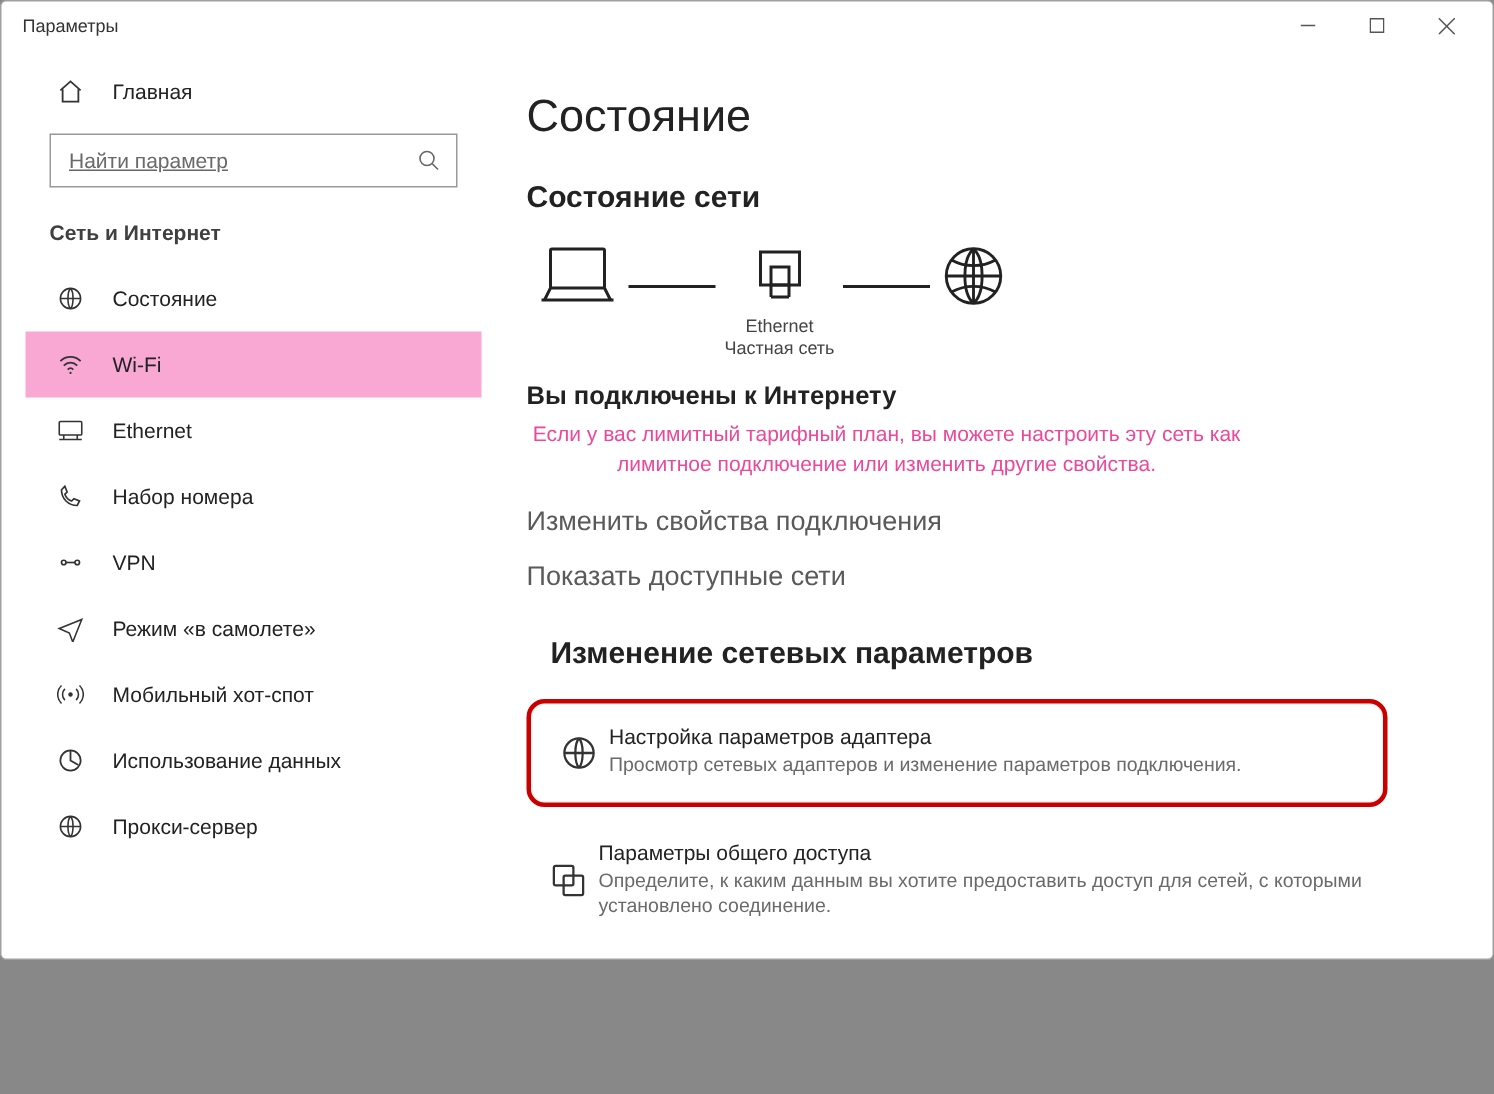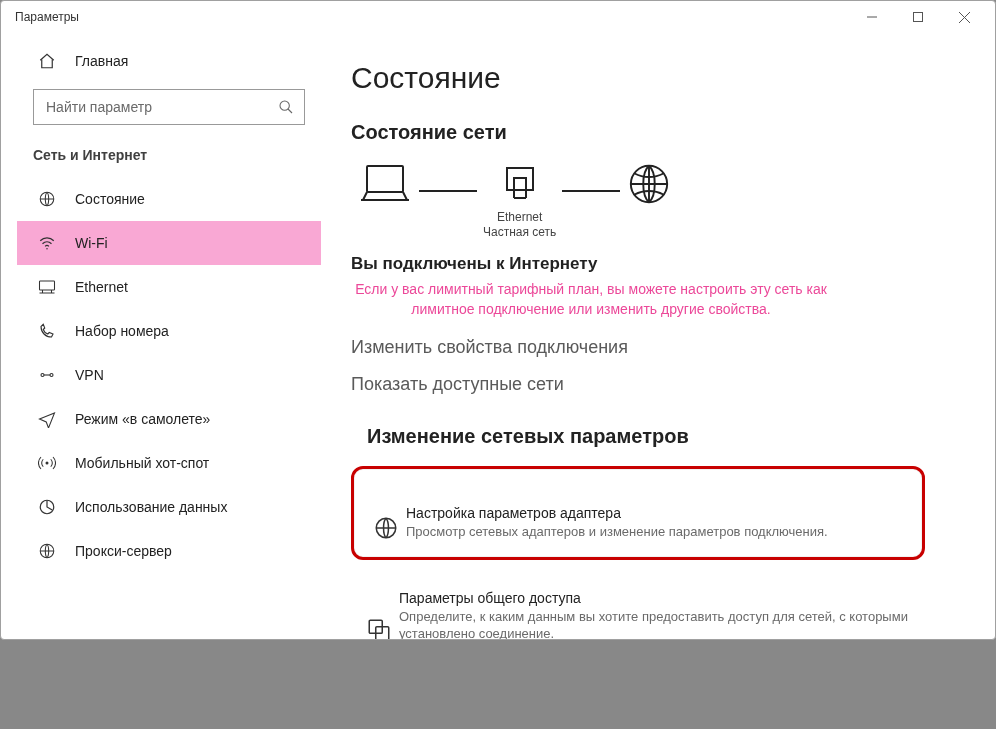--- a/index.html
+++ b/index.html
@@ -78,20 +78,21 @@
   .search-wrap {
     margin: 8px 16px 0 16px;
   }
   .search-box {
     display: flex;
     align-items: center;
     border: 1px solid #999;
     height: 34px;
     padding: 0 10px;
     color: #666;
+    text-decoration: underline;
   }
   .search-box input {
     border: none;
     outline: none;
     flex: 1;
     font-size: 14px;
     color: #333;
     background: transparent;
   }
   .search-box input::placeholder { color: #6a6a6a; }
@@ -187,24 +188,23 @@
     margin: 0 0 16px 0;
     display: block;
   }
   h2.section-heading {
     font-weight: 600;
     font-size: 20px;
     margin: 30px 0 18px 16px;
   }
   .setting-row {
     display: flex;
-    align-items: flex-end;
+    align-items: center;
     padding: 8px 8px 10px 8px;
     max-width: 560px;
-    margin-top: 22px;
   }
   .setting-row .row-icon {
     flex: 0 0 40px;
     display: flex;
     justify-content: center;
     padding-top: 2px;
   }
   .setting-row .row-text {
     flex: 1;
   }

